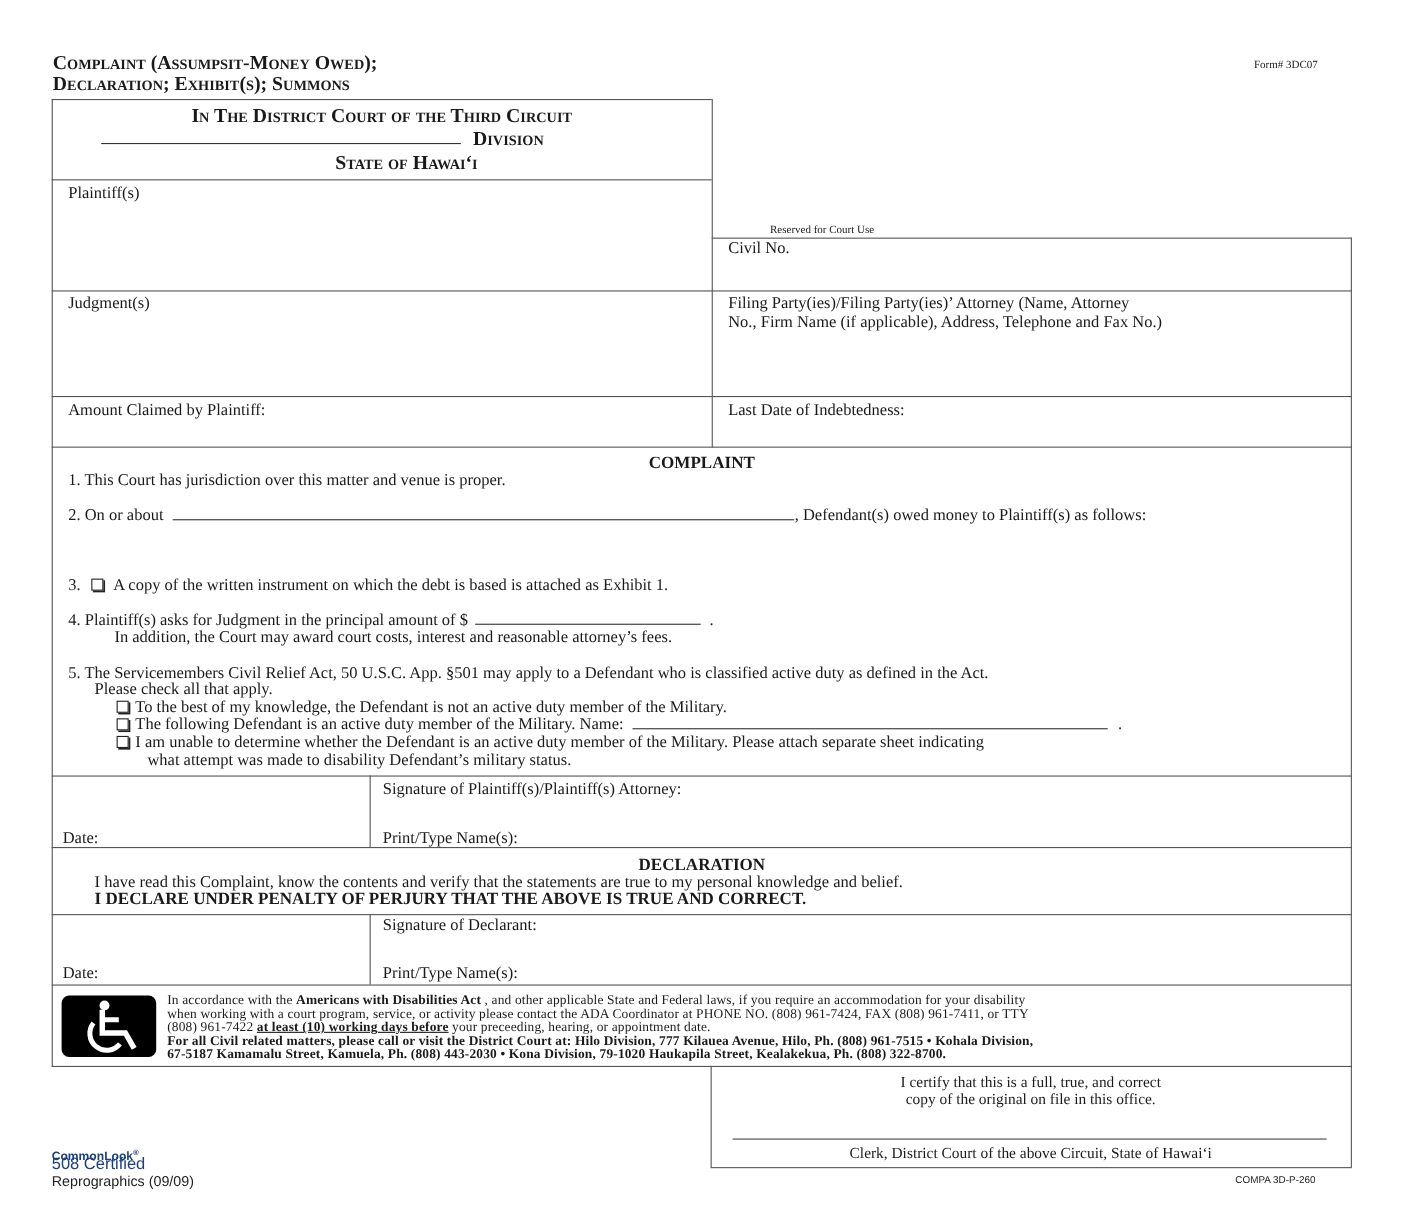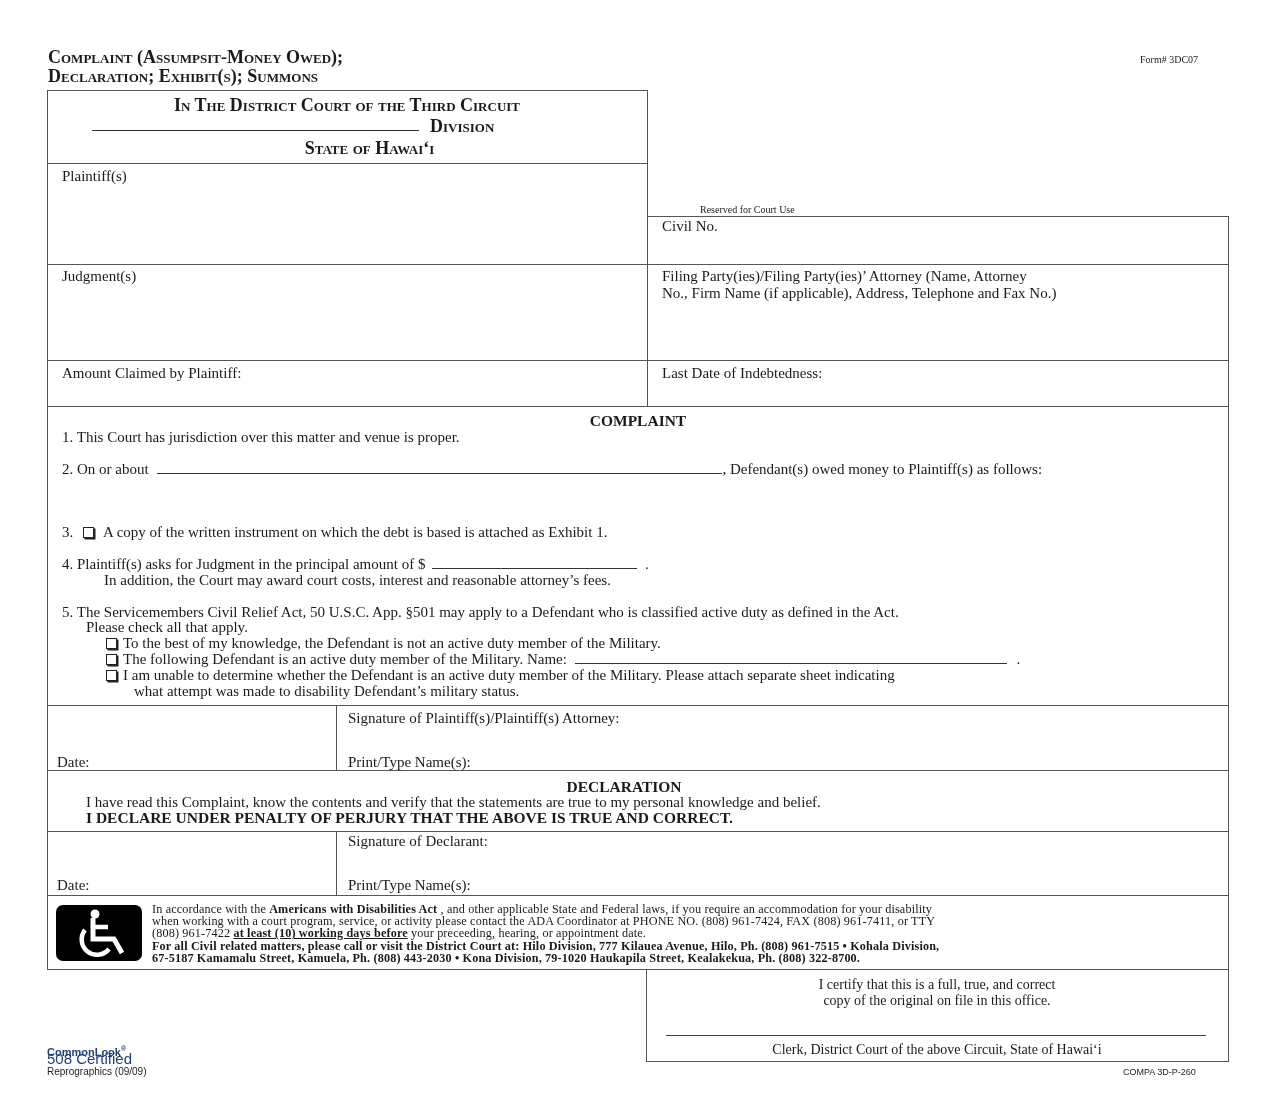--- a/index.html
+++ b/index.html
@@ -110,21 +110,21 @@
 <div class="line vl" style="left:336px; top:705px; height:65px;"></div>
 <div class="abs txt" style="left:348px; top:710px;">Signature of Plaintiff(s)/Plaintiff(s) Attorney:</div>
 <div class="field" style="left:340px; top:728px; width:885px; height:24px;"></div>
 <div class="abs txt" style="left:57px; top:754px;">Date:</div>
 <div class="field" style="left:100px; top:750px; width:230px; height:18px;"></div>
 <div class="abs txt" style="left:348px; top:754px;">Print/Type Name(s):</div>
 <div class="field" style="left:520px; top:750px; width:700px; height:18px;"></div>
 
 <div class="line hl" style="left:47px; top:770px; width:1182px;"></div>
 
-<div class="abs bold center" style="left:33px; top:778px; width:1182px; font-size:15.5px;">DECLARATION</div>
+<div class="abs bold center" style="left:47px; top:778px; width:1182px; font-size:15.5px;">DECLARATION</div>
 <div class="abs txt" style="left:86px; top:794px;">I have read this Complaint, know the contents and verify that the statements are true to my personal knowledge and belief.</div>
 <div class="abs txt bold" style="left:86px; top:810px; font-size:15.5px;">I DECLARE UNDER PENALTY OF PERJURY THAT THE ABOVE IS TRUE AND CORRECT.</div>
 
 <div class="line hl" style="left:47px; top:831px; width:1182px;"></div>
 
 <div class="line vl" style="left:336px; top:831px; height:64px;"></div>
 <div class="abs txt" style="left:348px; top:833px;">Signature of Declarant:</div>
 <div class="field" style="left:340px; top:851px; width:885px; height:24px;"></div>
 <div class="abs txt" style="left:57px; top:877px;">Date:</div>
 <div class="field" style="left:100px; top:873px; width:230px; height:18px;"></div>
@@ -160,14 +160,14 @@
 <div class="line hl" style="left:646px; top:1061px; width:583px;"></div>
 <div class="abs txt center" style="left:646px; top:977px; width:582px; font-size:14px;">I certify that this is a full, true, and correct</div>
 <div class="abs txt center" style="left:646px; top:993px; width:582px; font-size:14px;">copy of the original on file in this office.</div>
 <div class="line hl" style="left:666px; top:1035px; width:540px; background:#444;"></div>
 <div class="abs txt center" style="left:646px; top:1042px; width:582px; font-size:14px;">Clerk, District Court of the above Circuit, State of Hawai‘i</div>
 
 <div class="abs sans" style="left:47px; top:1043px; color:#1f3f7a; font-weight:bold; font-size:11px; line-height:11px;">
   <span>CommonLook</span><sup style="font-size:7px;">®</sup>
 </div>
 <div class="abs sans" style="left:47px; top:1053px; color:#1f3f7a; font-size:15px; line-height:11px;">508 Certified</div>
-<div class="abs sans" style="left:47px; top:1066px; font-size:10px; color:#222;">Reprographics (09/09)</div>
+<div class="abs sans" style="left:47px; top:1066px; font-size:13px; color:#222;">Reprographics (09/09)</div>
 <div class="abs sans" style="left:1123px; top:1067px; font-size:9px; color:#222;">COMPA 3D-P-260</div>
 
 </body></html>

